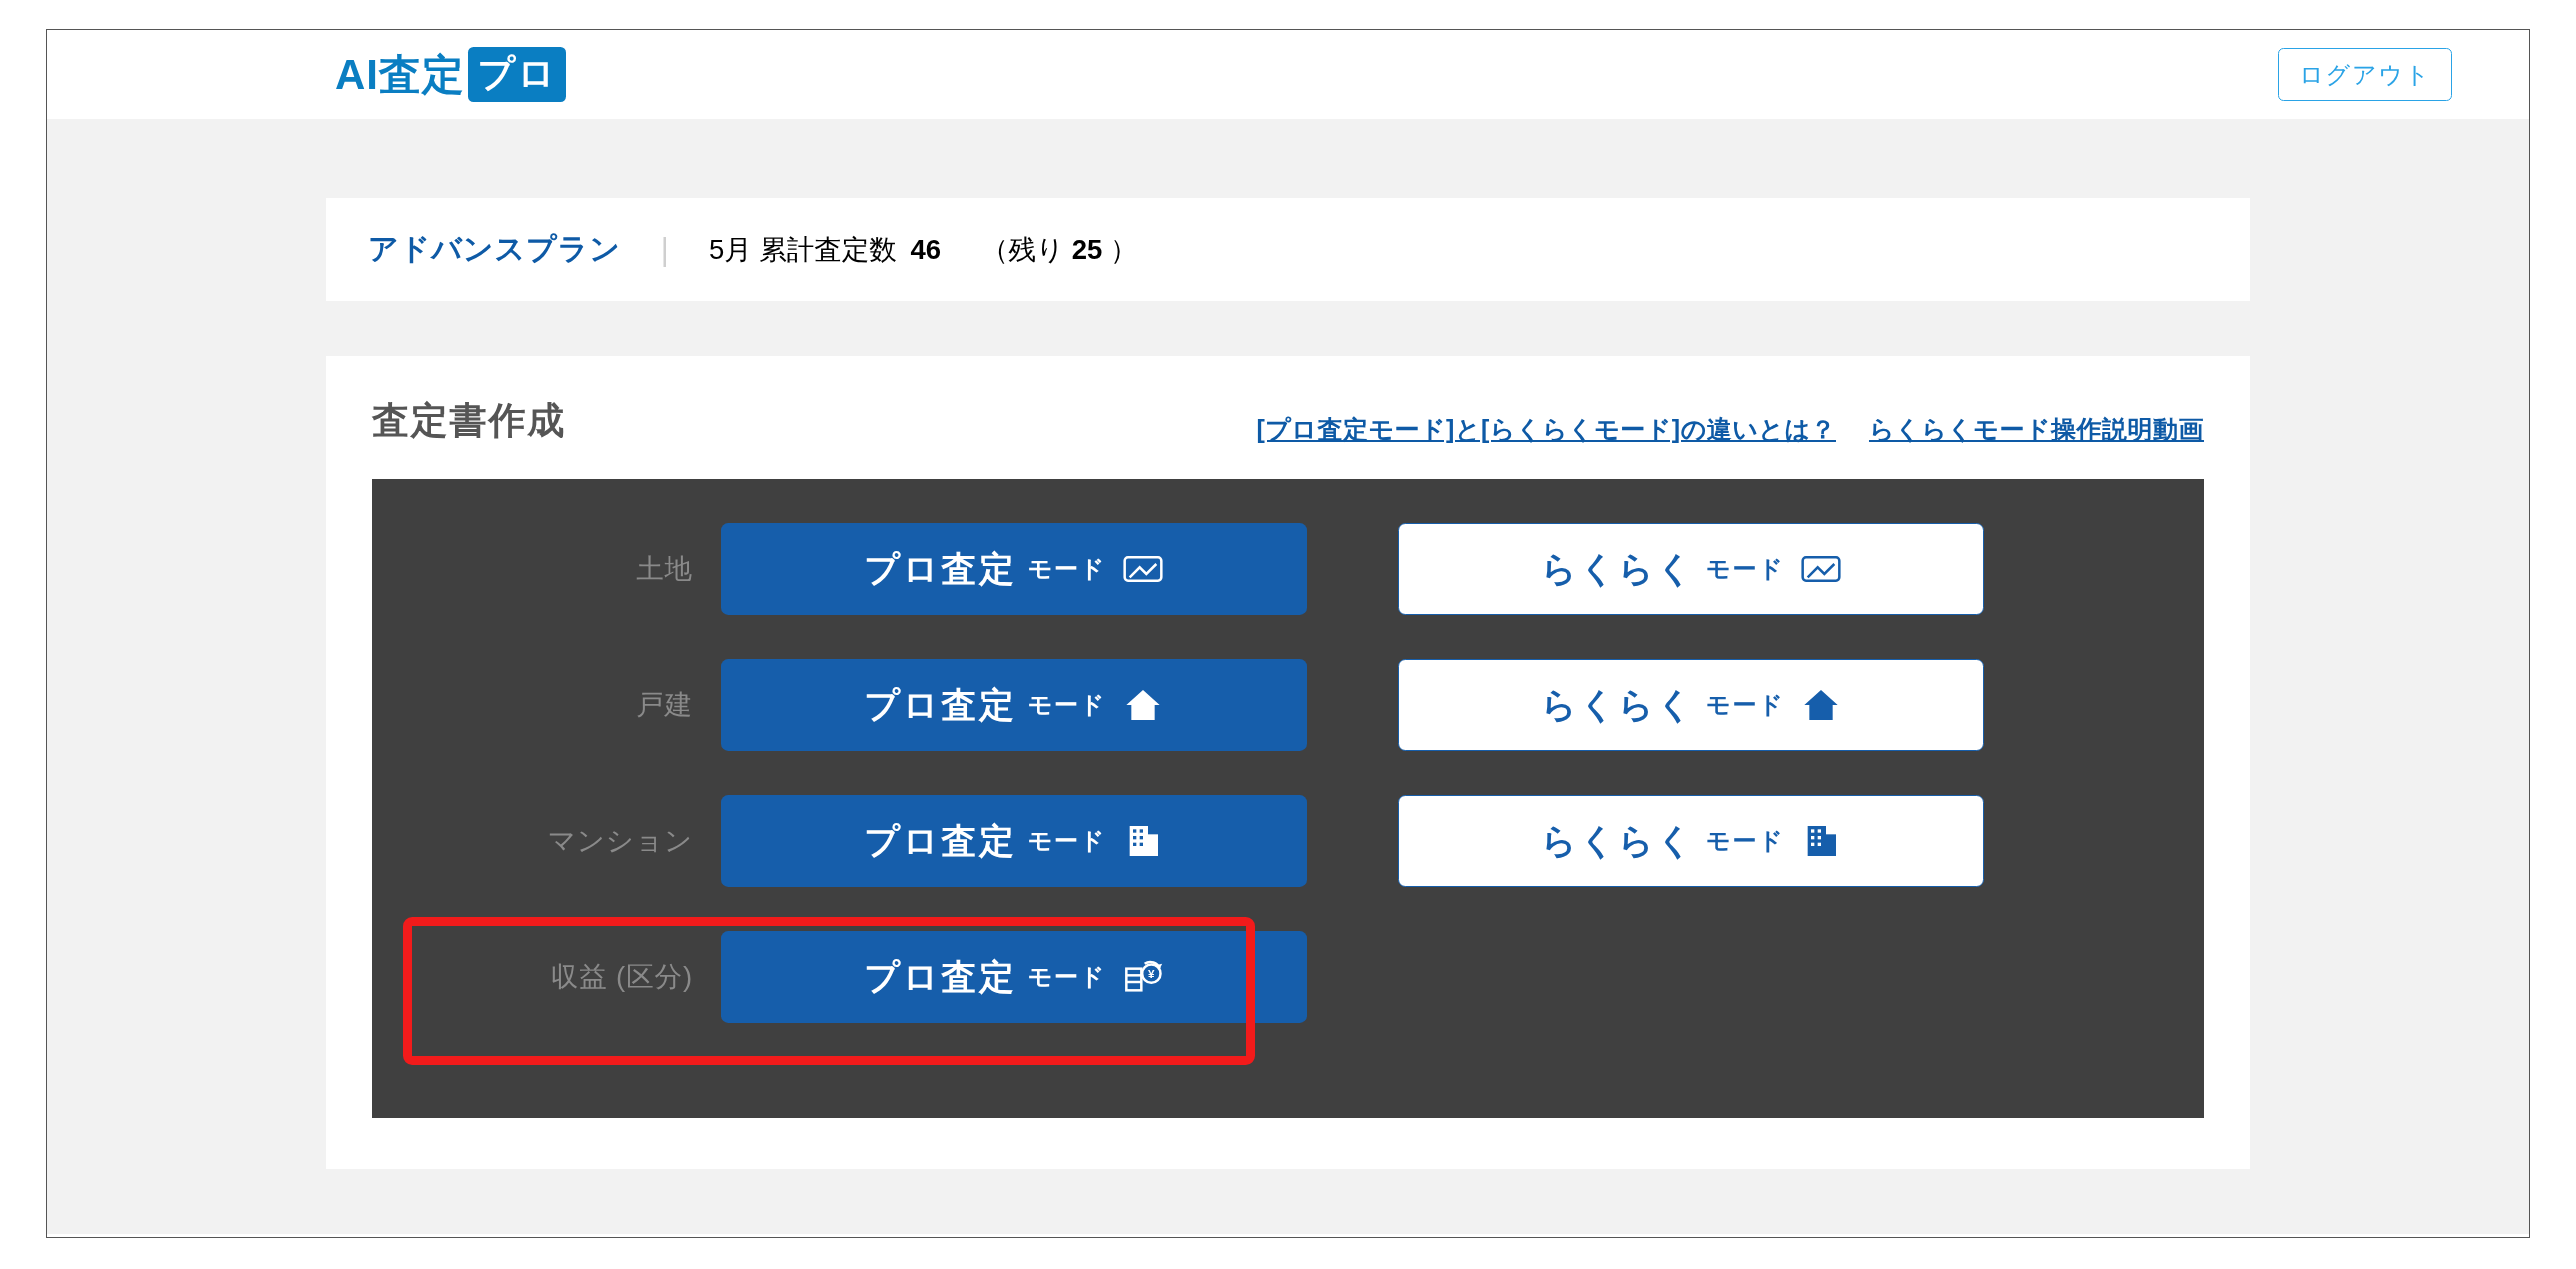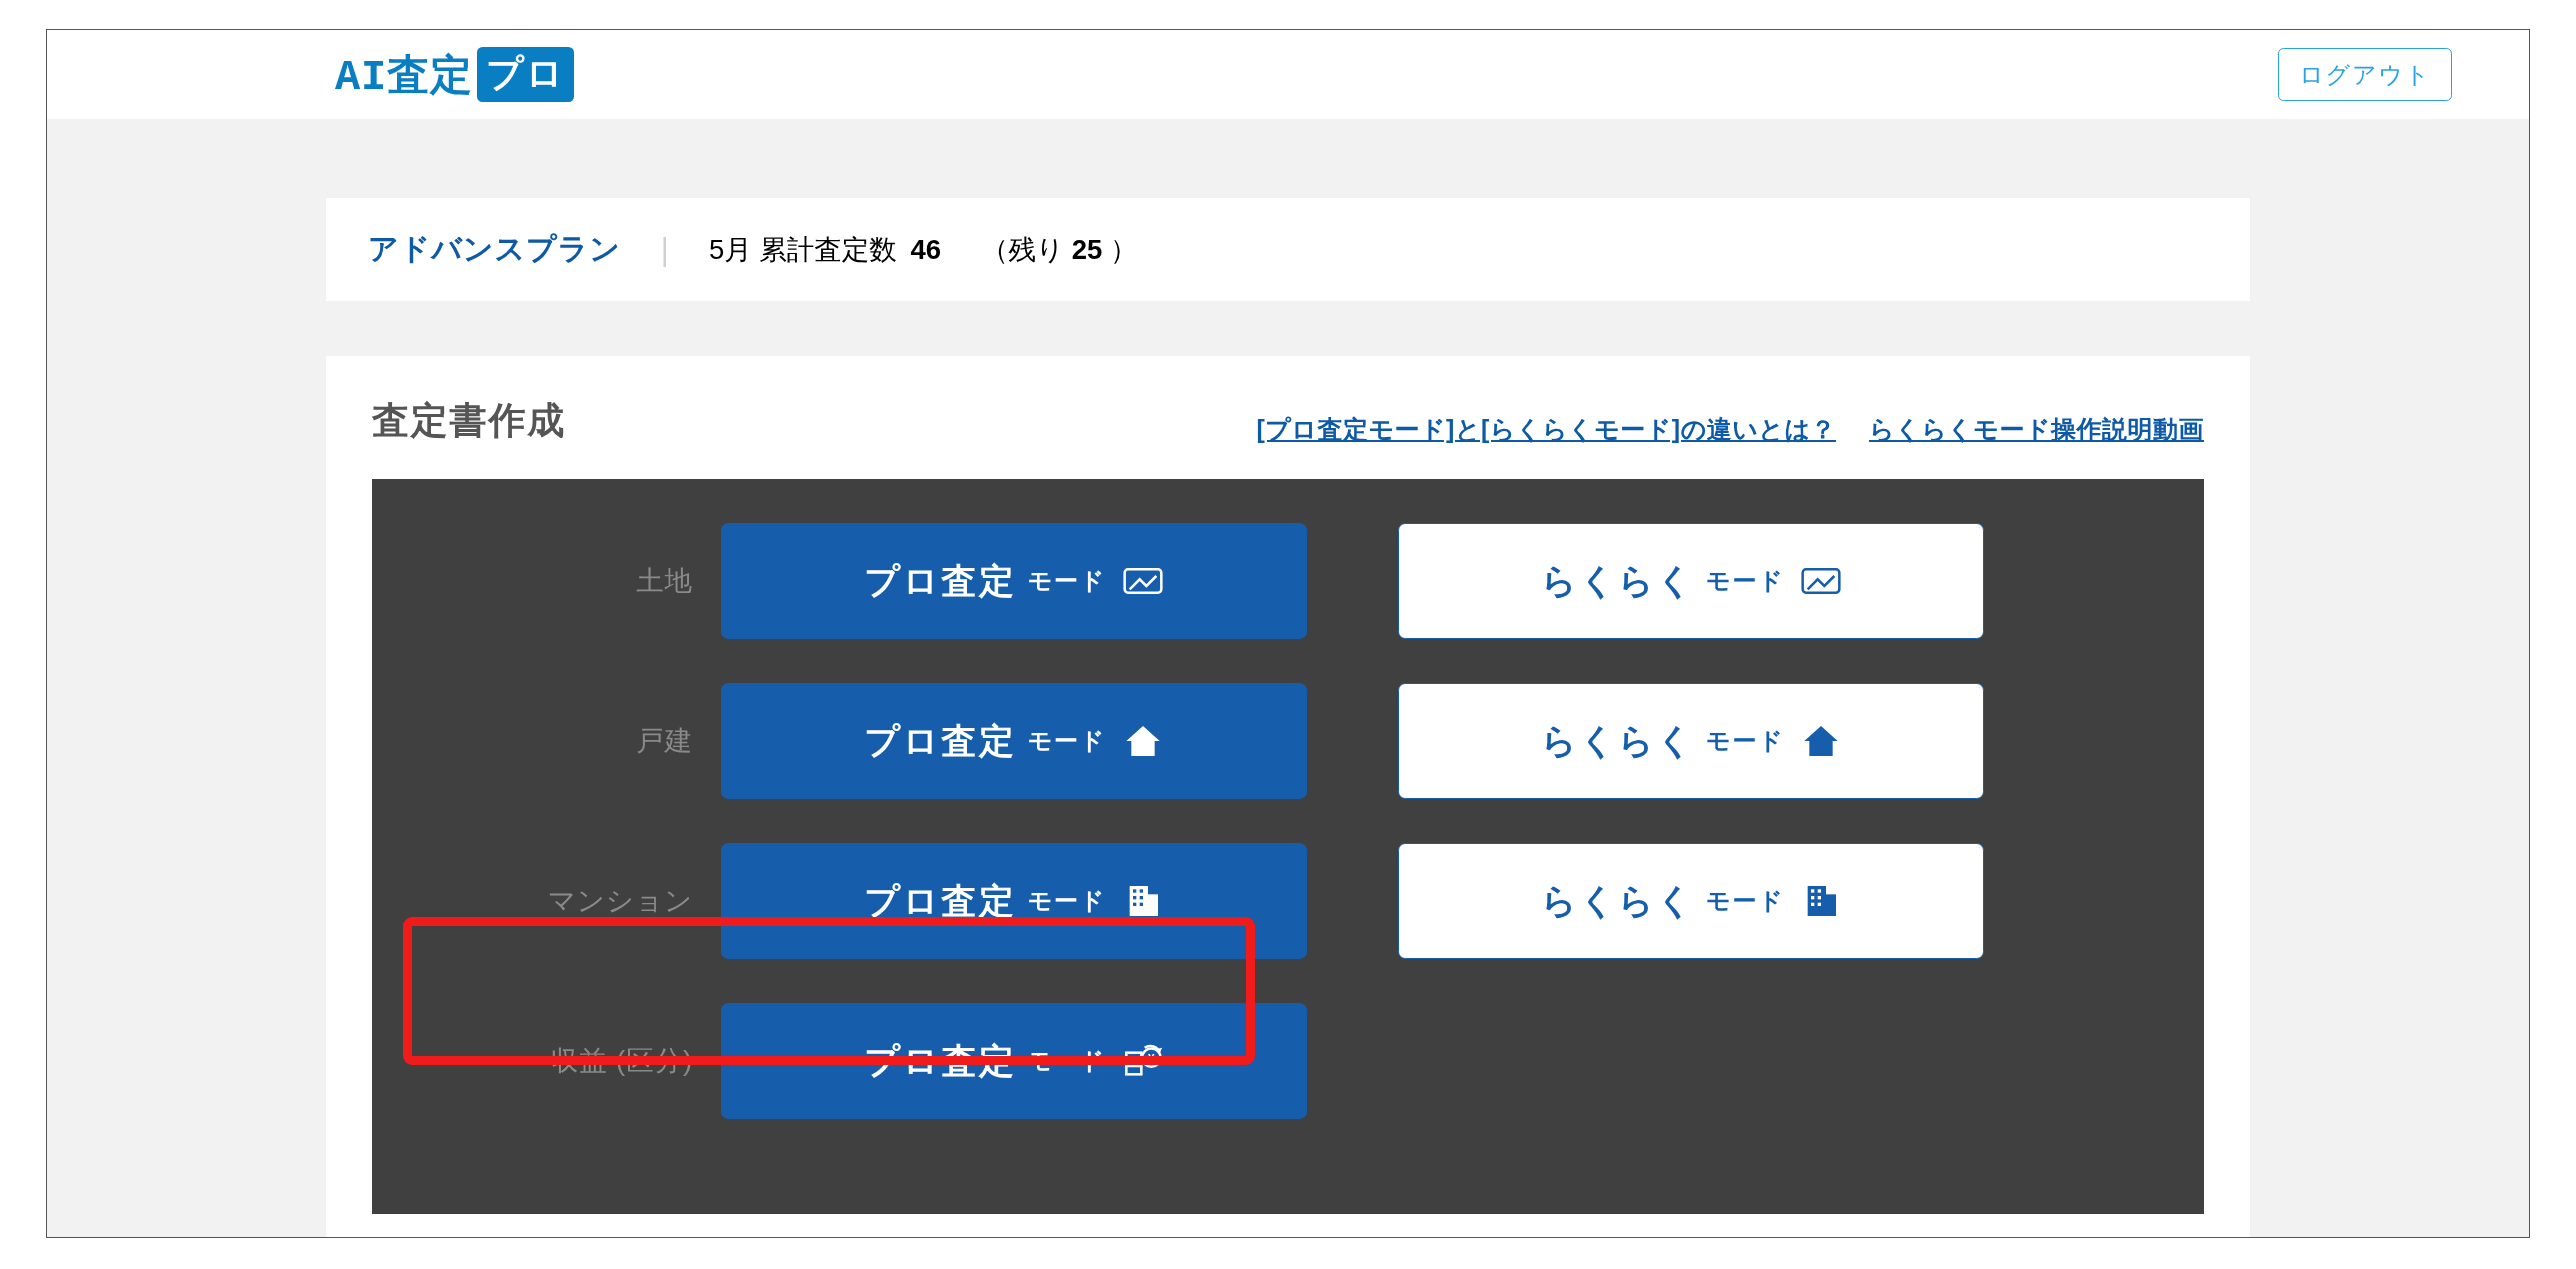--- a/index.html
+++ b/index.html
@@ -34,21 +34,20 @@
     display: flex;
     align-items: center;
     justify-content: space-between;
     padding: 16.5px 44px 16.5px 44px;
   }
   .logo-wrap {
     display: flex;
     align-items: center;
     gap: 5.5px;
     margin-left: 244px;
-    font-family: Liberation Mono, monospace;
   }
   .logo-text {
     font-size: 42px;
     font-weight: 600;
     color: #0a7ec2;
     letter-spacing: 0.9px;
     display: inline-flex;
     align-items: center;
   }
   .logo-badge {
@@ -169,21 +168,21 @@
     width: 238px;
     text-align: right;
     color: #8a8a8a;
     font-size: 27.5px;
     font-weight: 500;
     letter-spacing: 0.9px;
   }
 
   .mode-btn {
     width: 586px;
-    height: 116px;
+    height: 92px;
     border-radius: 7.3px;
     display: inline-flex;
     align-items: center;
     justify-content: center;
     gap: 16.5px;
     cursor: pointer;
     font-weight: 700;
     border: 1.8px solid transparent;
   }
   .mode-btn.primary {

